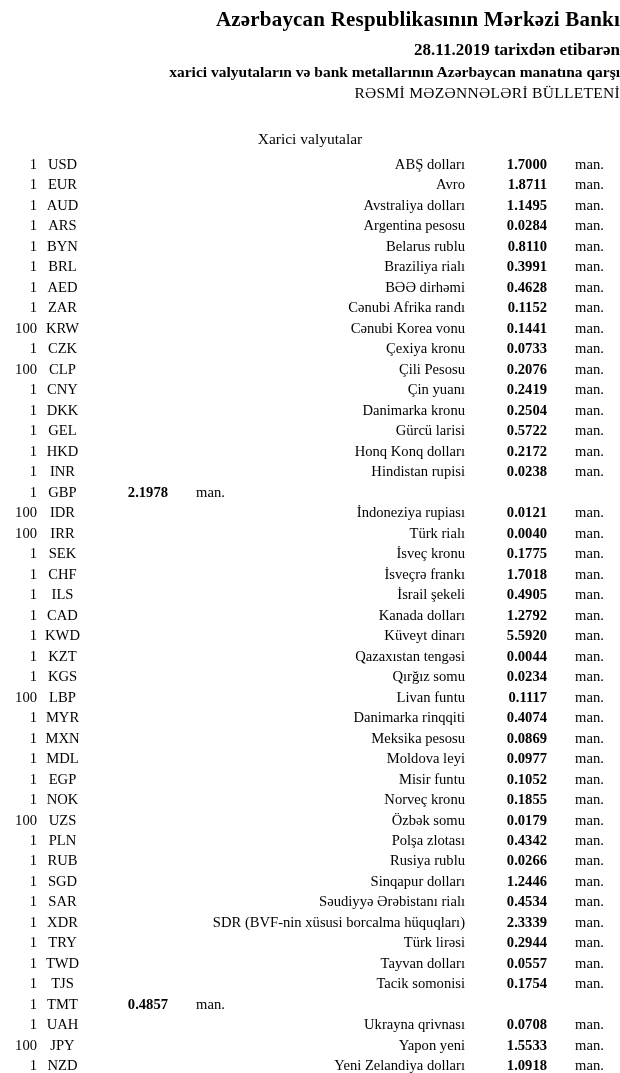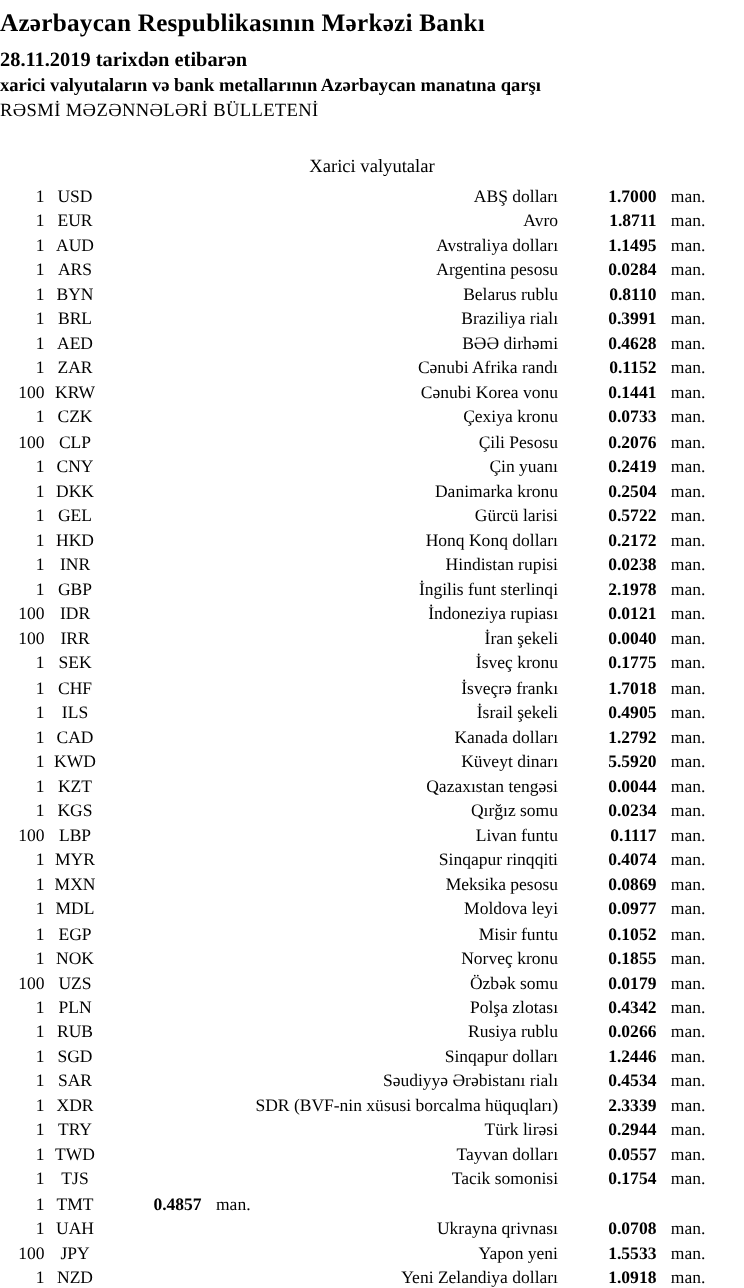--- a/index.html
+++ b/index.html
@@ -6,21 +6,21 @@
   html, body {
     width: 620px;
     background: #ffffff;
     color: #000000;
     font-family: "Liberation Serif", "DejaVu Serif", serif;
   }
   body { height: 1073px; overflow: hidden; }
 
   .page { width: 620px; height: 1073px; }
 
-  .header { text-align: left; }
+  .header { text-align: right; }
   .bank-name {
     padding-top: 7px;
     font-size: 21px;
     font-weight: bold;
     letter-spacing: 0.2px;
   }
   .date-line {
     margin-top: 8px;
     font-size: 17px;
     font-weight: bold;
@@ -54,21 +54,21 @@
     white-space: nowrap;
   }
   .cell-qty   { width: 37px;  text-align: right; flex: 0 0 auto; }
   .cell-code  { width: 47px;  text-align: center; flex: 0 0 auto; margin-left: 2px; }
   .cell-name  { flex: 1 1 auto; text-align: right; padding-left: 6px; overflow: hidden; }
   .cell-rate  {
     width: 82px; flex: 0 0 auto;
     text-align: right;
     font-weight: bold;
   }
-  .cell-unit  { width: 73px; flex: 0 0 auto; text-align: left; padding-left: 12px; }
+  .cell-unit  { width: 73px; flex: 0 0 auto; text-align: center; padding-left: 12px; }
 </style>
 </head>
 <body>
 
 <div class="page">
 
   <div class="header">
     <div class="bank-name">Azərbaycan Respublikasının Mərkəzi Bankı</div>
     <div class="date-line">28.11.2019 tarixdən etibarən</div>
     <div class="subject-line">xarici valyutaların və bank metallarının Azərbaycan manatına qarşı</div>
@@ -186,35 +186,34 @@
       <div class="currency-row">
       <span class="cell-qty">1</span>
       <span class="cell-code">INR</span>
       <span class="cell-name">Hindistan rupisi</span>
       <span class="cell-rate">0.0238</span>
       <span class="cell-unit">man.</span>
     </div>
       <div class="currency-row">
       <span class="cell-qty">1</span>
       <span class="cell-code">GBP</span>
-      <span class="cell-name">İngilis funt sterlinqi</span>
       <span class="cell-rate">2.1978</span>
       <span class="cell-unit">man.</span>
     </div>
       <div class="currency-row">
       <span class="cell-qty">100</span>
       <span class="cell-code">IDR</span>
       <span class="cell-name">İndoneziya rupiası</span>
       <span class="cell-rate">0.0121</span>
       <span class="cell-unit">man.</span>
     </div>
       <div class="currency-row">
       <span class="cell-qty">100</span>
       <span class="cell-code">IRR</span>
-      <span class="cell-name">İran şekeli</span>
+      <span class="cell-name">Türk rialı</span>
       <span class="cell-rate">0.0040</span>
       <span class="cell-unit">man.</span>
     </div>
       <div class="currency-row">
       <span class="cell-qty">1</span>
       <span class="cell-code">SEK</span>
       <span class="cell-name">İsveç kronu</span>
       <span class="cell-rate">0.1775</span>
       <span class="cell-unit">man.</span>
     </div>
@@ -263,21 +262,21 @@
       <div class="currency-row">
       <span class="cell-qty">100</span>
       <span class="cell-code">LBP</span>
       <span class="cell-name">Livan funtu</span>
       <span class="cell-rate">0.1117</span>
       <span class="cell-unit">man.</span>
     </div>
       <div class="currency-row">
       <span class="cell-qty">1</span>
       <span class="cell-code">MYR</span>
-      <span class="cell-name">Sinqapur rinqqiti</span>
+      <span class="cell-name">Danimarka rinqqiti</span>
       <span class="cell-rate">0.4074</span>
       <span class="cell-unit">man.</span>
     </div>
       <div class="currency-row">
       <span class="cell-qty">1</span>
       <span class="cell-code">MXN</span>
       <span class="cell-name">Meksika pesosu</span>
       <span class="cell-rate">0.0869</span>
       <span class="cell-unit">man.</span>
     </div>

